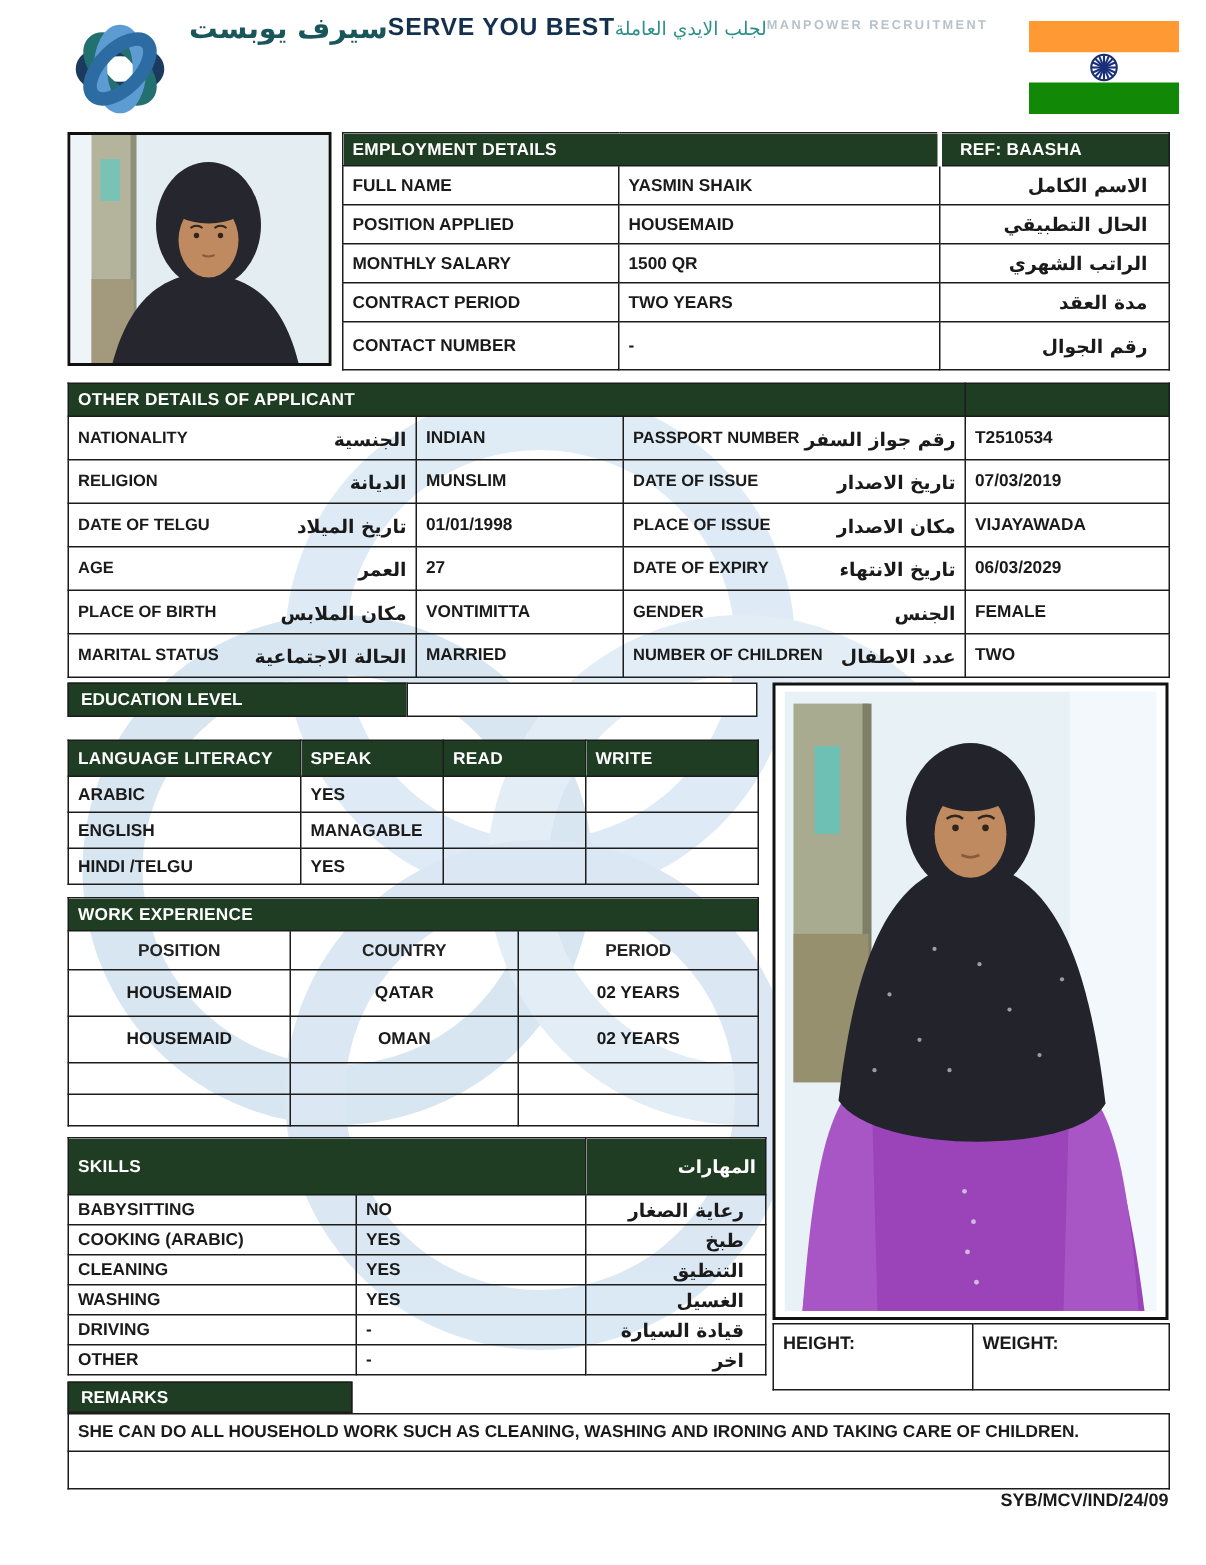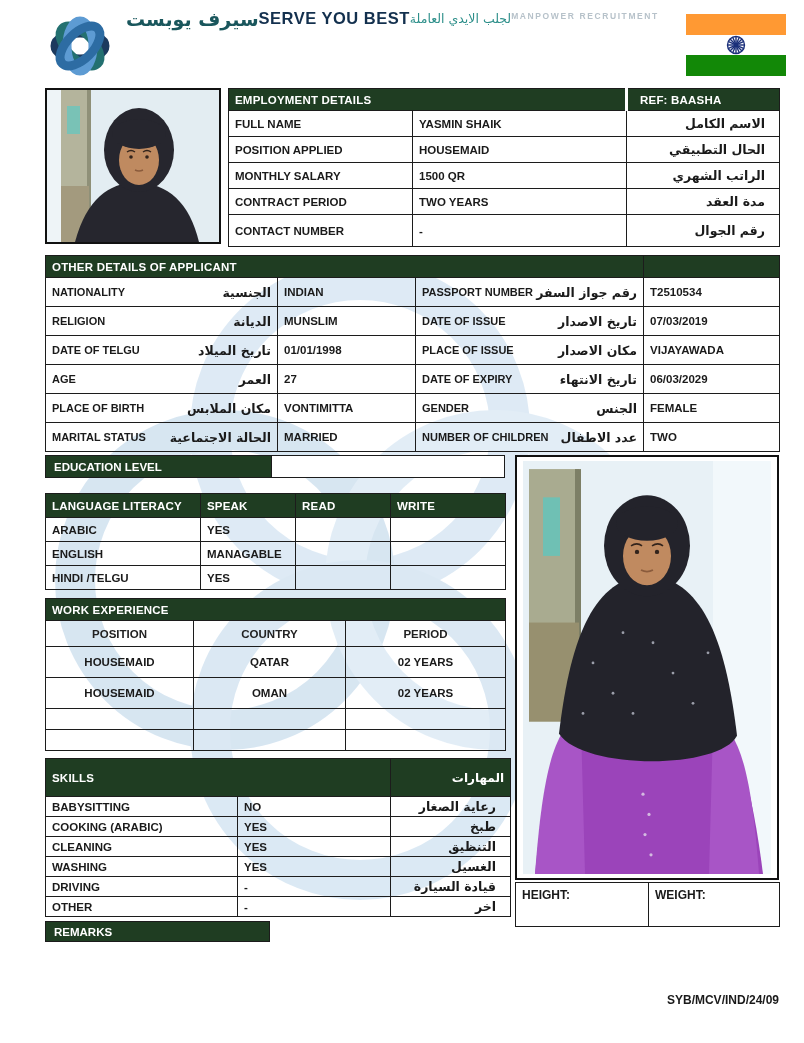--- a/index.html
+++ b/index.html
@@ -56,21 +56,21 @@
   #photo-small{left:45px;top:88px;width:176px;height:156px;border:2px solid #111;
                box-sizing:border-box;background:#fff;z-index:2;}
   #photo-big{left:515px;top:455px;width:264px;height:425px;border:2px solid #111;
              box-sizing:border-box;background:#fff;padding:4px 6px;z-index:2;}
   #photo-small svg,#photo-big svg{display:block;width:100%;height:100%;}
   
   #hw{left:515px;top:882px;width:264px;border-radius:17px;}
   #hw tr{height:44px;}
   #hw td{vertical-align:top;padding-top:5px;font-size:12px;}
   
-  #remarks-green{left:45px;top:921px;width:225px;height:21px;background:#1f3d22;color:#fff;
+  #remarks-green{left:45px;top:921px;width:190px;height:21px;background:#1f3d22;color:#fff;
                  font-size:11.5px;font-weight:bold;display:flex;align-items:center;padding:0 8px;
                  box-sizing:border-box;border:1px solid #1c1c1c;z-index:1;}
   #remarks-box{left:45px;top:942px;width:734px;z-index:1;}
   #remarks-box tr{height:25px;}
   #remarks-box td{font-size:11.5px;font-weight:600;white-space:normal;}
   
   #footer{left:400px;top:993px;width:379px;text-align:right;font-size:12px;font-weight:bold;z-index:1;}
 </style>
 </head>
 <body>
@@ -460,16 +460,29 @@
       </colgroup>
     <tbody>
         <tr>
       <td>HEIGHT:</td>
       <td>WEIGHT:</td>
     </tr>
   </tbody>
     </table>
 
   <div id="remarks-green" class="abs">REMARKS</div>
+  <table id="remarks-box" class="abs">
+    <colgroup>
+        <col style="width:734px">
+      </colgroup>
+    <tbody>
+        <tr>
+      <td>SHE CAN DO ALL HOUSEHOLD WORK SUCH AS CLEANING, WASHING AND IRONING AND TAKING CARE OF CHILDREN.</td>
+    </tr>
+    <tr>
+      <td></td>
+    </tr>
+  </tbody>
+    </table>
 
   <div id="footer" class="abs">SYB/MCV/IND/24/09</div>
 
 </div>
 
 </body></html>

